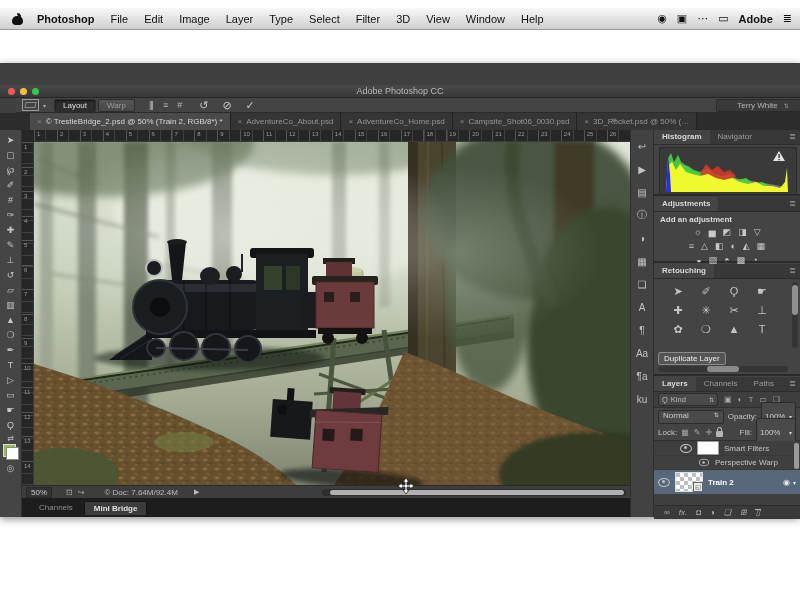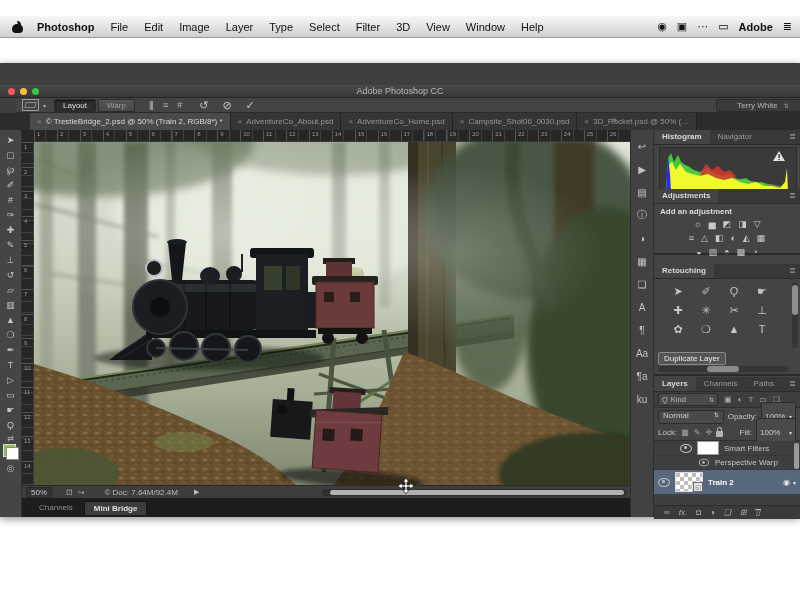--- a/index.html
+++ b/index.html
@@ -1,20 +1,20 @@
 <!DOCTYPE html>
 <html><head>
 <meta charset="utf-8">
 <style>
   html,body{margin:0;padding:0;}
   body{width:800px;height:600px;background:#ffffff;font-family:"Liberation Sans",sans-serif;position:relative;overflow:hidden;
        -webkit-font-smoothing:antialiased;}
   .win{position:absolute;left:0;top:63px;width:800px;height:454px;background:#3f3f3f;box-shadow:0 2px 8px rgba(0,0,0,.45);}
   
-  .menubar{position:absolute;left:0;top:16px;width:800px;height:22px;background:linear-gradient(#f8f8f8,#cfcfcf);
+  .menubar{position:absolute;left:0;top:8px;width:800px;height:22px;background:linear-gradient(#f8f8f8,#cfcfcf);
            border-bottom:1px solid #9a9a9a;display:flex;align-items:center;font-size:11px;color:#111;box-sizing:border-box;padding:0 8px;}
   .menubar .mitem{padding:0 8px;white-space:nowrap;}
   .menubar .app{font-weight:bold;}
   .apple{width:11px;height:12px;position:relative;display:inline-block;margin:0 6px 0 4px;}
   .apple::before{content:"";position:absolute;bottom:0;left:0;width:11px;height:9px;background:#111;border-radius:5px 5px 4px 4px;}
   .apple::after{content:"";position:absolute;top:0;left:5px;width:4px;height:4px;background:#111;border-radius:0 4px 0 4px;}
   .mright{margin-left:auto;display:flex;align-items:center;gap:10px;font-size:10px;}
   .mright .micon{font-size:11px;}
   .mright .adobe{font-size:11px;font-weight:bold;}
   
@@ -87,21 +87,21 @@
           border-right:1px solid #2e2e2e;display:flex;flex-direction:column;align-items:center;box-sizing:border-box;padding-top:6px;gap:3px;}
   .pscell{width:20px;height:20px;display:flex;align-items:center;justify-content:center;font-size:10px;color:#c2c2c2;flex:0 0 auto;}
   
   .panels{position:absolute;left:654px;top:0;width:146px;height:387px;background:#444;}
   .phead{height:14px;background:#383838;display:flex;align-items:stretch;font-size:8px;color:#9b9b9b;position:relative;border-bottom:1px solid #2c2c2c;}
   .ptab{padding:2px 8px 0;}
   .ptab.active{background:#444;color:#d8d8d8;font-weight:bold;}
   .pmenu{position:absolute;right:4px;top:2px;font-size:8px;color:#9a9a9a;}
   .panel{position:absolute;left:0;width:146px;box-sizing:border-box;}
   #p-hist{top:0;height:66px;border-bottom:2px solid #2a2a2a;}
-  #p-adj{top:59px;height:66px;border-bottom:2px solid #2a2a2a;}
+  #p-adj{top:67px;height:66px;border-bottom:2px solid #2a2a2a;}
   #p-ret{top:134px;height:112px;border-bottom:2px solid #2a2a2a;}
   #p-lay{top:247px;height:140px;}
   .histwrap{position:absolute;left:5px;top:17px;width:136px;height:46px;background:#3a3a3a;border:1px solid #2b2b2b;}
   .adjsub{font-size:8px;font-weight:bold;color:#dcdcdc;padding:3px 6px 1px;}
   .adjrow{display:flex;justify-content:center;gap:7px;height:14px;align-items:center;}
   .adjic{font-size:9px;color:#c9c9c9;}
   .retgrid{display:grid;grid-template-columns:repeat(4,28px);justify-content:start;padding:6px 0 0 10px;row-gap:6px;}
   .retic{font-size:11px;color:#c4c4c4;text-align:center;}
   .tooltip{position:absolute;left:4px;top:88px;background:#555;border:1px solid #8a8a8a;color:#eee;font-size:8px;padding:1px 5px;border-radius:2px;}
   .vtrack{position:absolute;right:2px;top:18px;width:6px;height:66px;background:#353535;border-radius:3px;}

